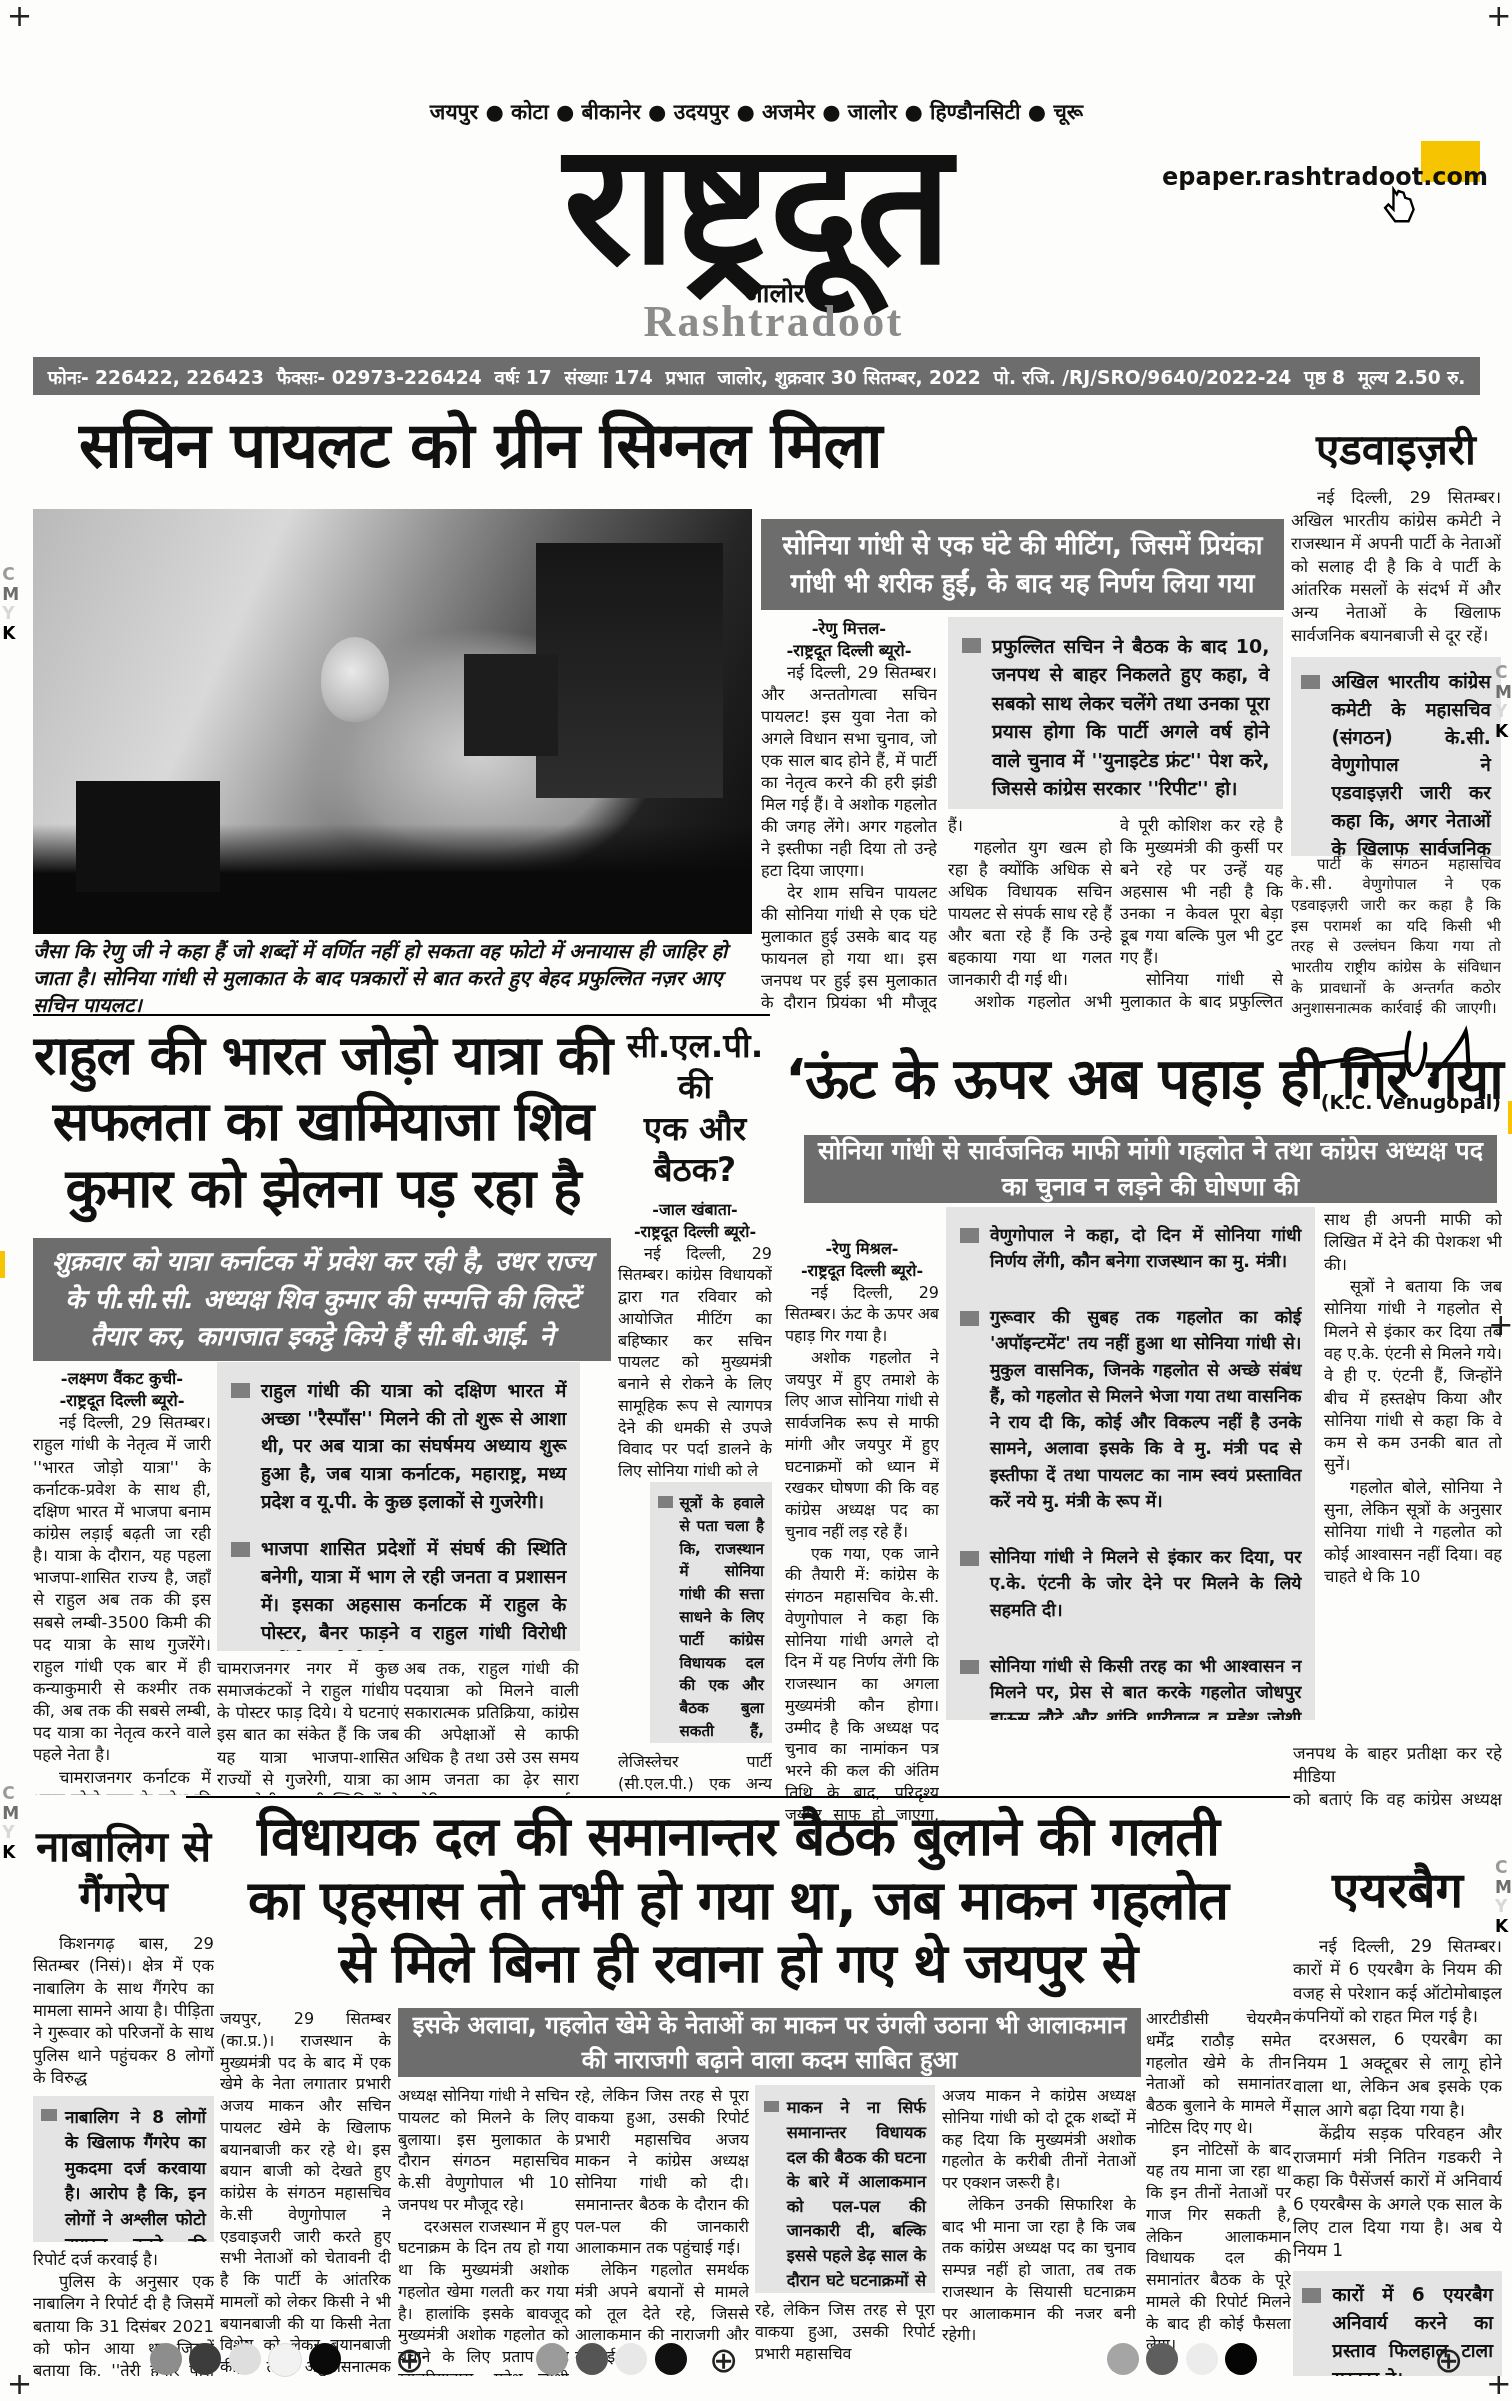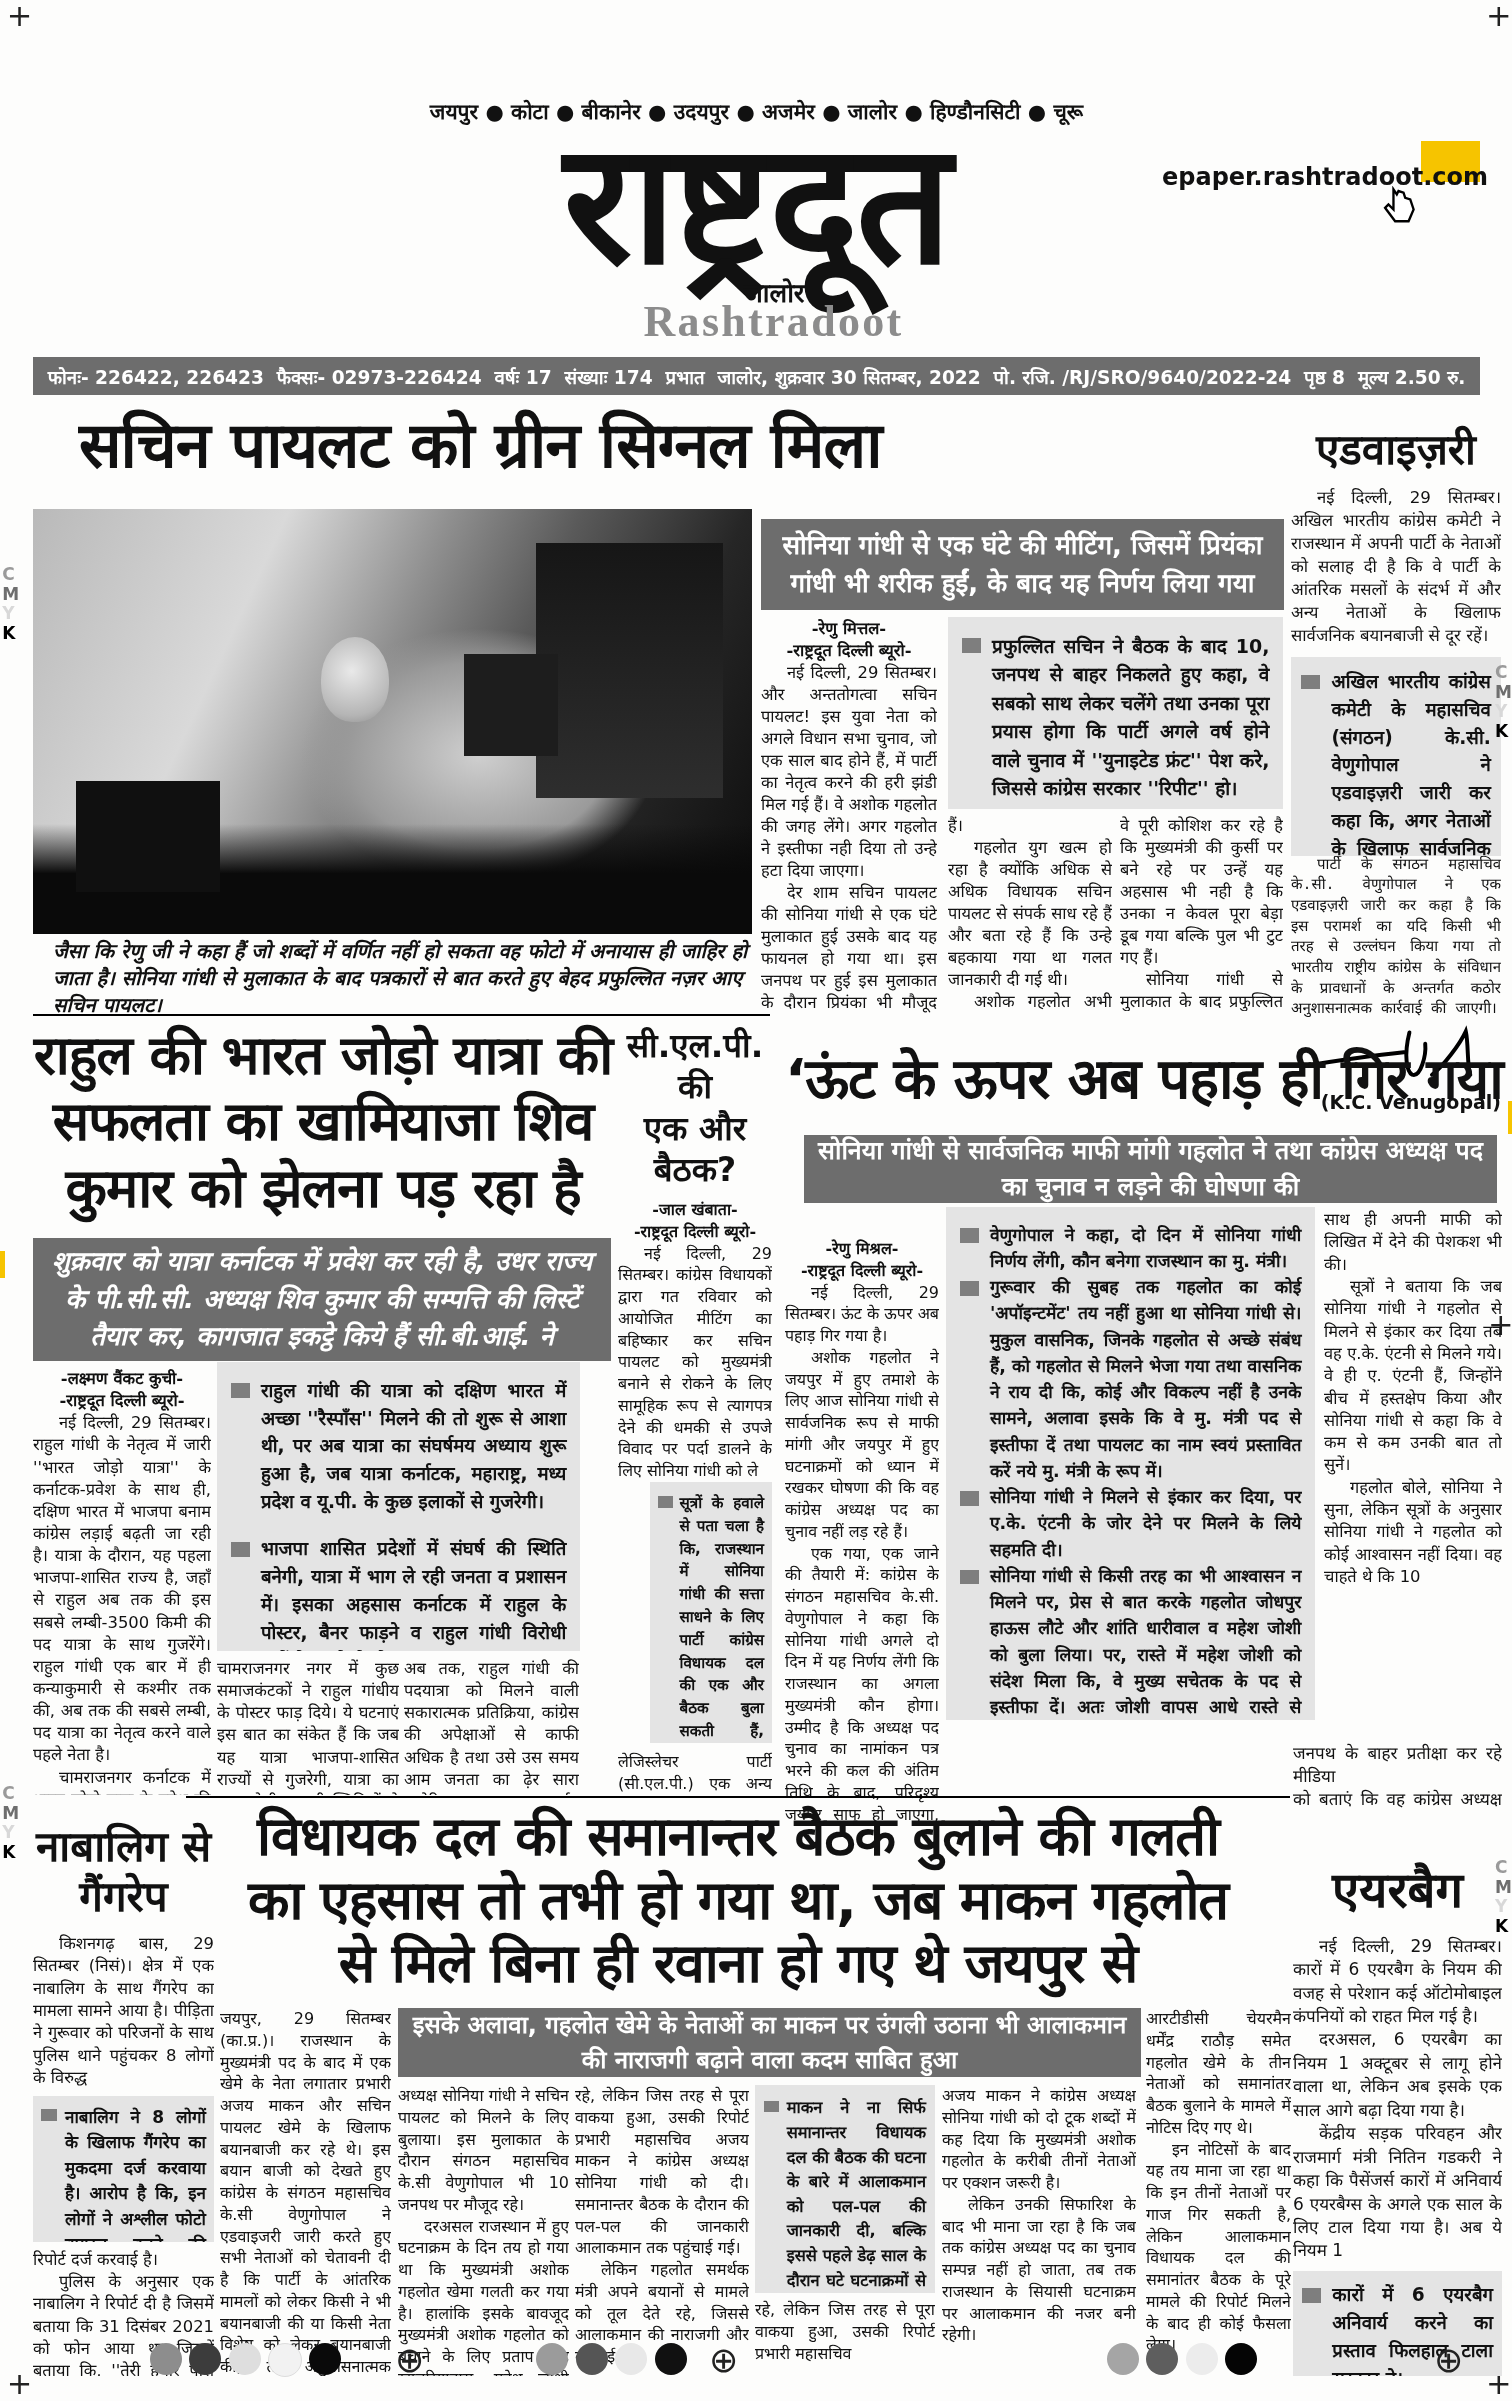--- a/index.html
+++ b/index.html
@@ -75,21 +75,21 @@
 
   <div class="abs mainhead nowrap" style="left:79px;top:411px;width:1208px;font-size:63px;">सचिन पायलट को ग्रीन सिग्नल मिला</div>
 
   <div class="abs photo" style="left:33px;top:509px;width:719px;height:425px;">
     <div class="shape" style="left:0;bottom:0;width:100%;height:26%;background:linear-gradient(0deg,#0a0a0a 55%,rgba(10,10,10,0));"></div>
     <div class="shape" style="right:4%;top:8%;width:26%;height:60%;background:linear-gradient(180deg,#161616,#2e2e2e);"></div>
     <div class="shape" style="right:27%;top:34%;width:13%;height:24%;background:#1d1d1d;"></div>
     <div class="shape" style="left:6%;bottom:10%;width:20%;height:26%;background:#101010;"></div>
     <div class="shape" style="left:40%;top:30%;width:68px;height:85px;border-radius:50% 50% 45% 45%;background:radial-gradient(circle at 45% 40%,#e9e9e9,#b5b5b5 70%,#8a8a8a);"></div>
   </div>
-  <div class="abs cap" style="left:33px;top:938px;width:737px;font-size:20px;margin-left:20px;">जैसा कि रेणु जी ने कहा हैं जो शब्दों में वर्णित नहीं हो सकता वह फोटो में अनायास ही जाहिर हो जाता है। सोनिया गांधी से मुलाकात के बाद पत्रकारों से बात करते हुए बेहद प्रफुल्लित नज़र आए सचिन पायलट।</div>
+  <div class="abs cap" style="left:33px;top:938px;width:737px;font-size:20px;">जैसा कि रेणु जी ने कहा हैं जो शब्दों में वर्णित नहीं हो सकता वह फोटो में अनायास ही जाहिर हो जाता है। सोनिया गांधी से मुलाकात के बाद पत्रकारों से बात करते हुए बेहद प्रफुल्लित नज़र आए सचिन पायलट।</div>
   <div class="abs rule" style="left:33px;top:1014px;width:737px;height:2.3px;"></div>
 
   <div class="abs hbox" style="left:761px;top:519px;width:523px;height:91px;font-size:26px;">सोनिया गांधी से एक घंटे की मीटिंग, जिसमें प्रियंका गांधी भी शरीक हुईं, के बाद यह निर्णय लिया गया</div>
 
   <div class="abs col" style="left:761px;top:618px;width:176px;height:395px;font-size:16.4px;line-height:1.34;">
     <p class="byl">-रेणु मित्तल-</p>
     <p class="byl">-राष्ट्रदूत दिल्ली ब्यूरो-</p>
     <p>नई दिल्ली, 29 सितम्बर। और अन्ततोगत्वा सचिन पायलट! इस युवा नेता को अगले विधान सभा चुनाव, जो एक साल बाद होने हैं, में पार्टी का नेतृत्व करने की हरी झंडी मिल गई हैं। वे अशोक गहलोत की जगह लेंगे। अगर गहलोत ने इस्तीफा नही दिया तो उन्हे हटा दिया जाएगा।</p>
     <p>देर शाम सचिन पायलट की सोनिया गांधी से एक घंटे मुलाकात हुई उसके बाद यह फायनल हो गया था। इस जनपथ पर हुई इस मुलाकात के दौरान प्रियंका भी मौजूद थी।</p>
 
@@ -219,21 +219,21 @@
   <div class="abs hbox" style="left:804px;top:1135px;width:693px;height:68px;font-size:25px;">सोनिया गांधी से सार्वजनिक माफी मांगी गहलोत ने तथा कांग्रेस अध्यक्ष पद का चुनाव न लड़ने की घोषणा की</div>
 
   <div class="abs col" style="left:785px;top:1209px;width:154px;height:585px;font-size:16px;line-height:1.36;margin-top:29px;">
     <p class="byl">-रेणु मिश्रल-</p>
     <p class="byl">-राष्ट्रदूत दिल्ली ब्यूरो-</p>
     <p>नई दिल्ली, 29 सितम्बर। ऊंट के ऊपर अब पहाड़ गिर गया है।</p>
     <p>अशोक गहलोत ने जयपुर में हुए तमाशे के लिए आज सोनिया गांधी से सार्वजनिक रूप से माफी मांगी और जयपुर में हुए घटनाक्रमों को ध्यान में रखकर घोषणा की कि वह कांग्रेस अध्यक्ष पद का चुनाव नहीं लड़ रहे हैं।</p>
     <p>एक गया, एक जाने की तैयारी में: कांग्रेस के संगठन महासचिव के.सी. वेणुगोपाल ने कहा कि सोनिया गांधी अगले दो दिन में यह निर्णय लेंगी कि राजस्थान का अगला मुख्यमंत्री कौन होगा। उम्मीद है कि अध्यक्ष पद चुनाव का नामांकन पत्र भरने की कल की अंतिम तिथि के बाद, परिदृश्य जयपुर साफ हो जाएगा, जहां सी.एल.पी. की मीटिंग आयोजित होने जा रही है। इसमें पार्टी के केन्द्रीय पर्यवेक्षक विधायकों से मुख्यमंत्री के चयन का फैसला सोनिया गांधी पर छोड़ा जाएगा।</p>
   </div>
 
-  <div class="abs bb" style="left:946px;top:1207px;width:369px;height:513px;gap:0;font-size:17.5px;">
+  <div class="abs bb" style="left:946px;top:1207px;width:369px;height:513px;gap:30px;font-size:17.5px;">
     <div class="bi">
         <span class="bsq"></span>
       <span>वेणुगोपाल ने कहा, दो दिन में सोनिया गांधी निर्णय लेंगी, कौन बनेगा राजस्थान का मु. मंत्री।</span>
       </div>
     <div class="bi">
         <span class="bsq"></span>
       <span>गुरूवार की सुबह तक गहलोत का कोई 'अपॉइन्टमेंट' तय नहीं हुआ था सोनिया गांधी से। मुकुल वासनिक, जिनके गहलोत से अच्छे संबंध हैं, को गहलोत से मिलने भेजा गया तथा वासनिक ने राय दी कि, कोई और विकल्प नहीं है उनके सामने, अलावा इसके कि वे मु. मंत्री पद से इस्तीफा दें तथा पायलट का नाम स्वयं प्रस्तावित करें नये मु. मंत्री के रूप में।</span>
       </div>
     <div class="bi">
         <span class="bsq"></span>

